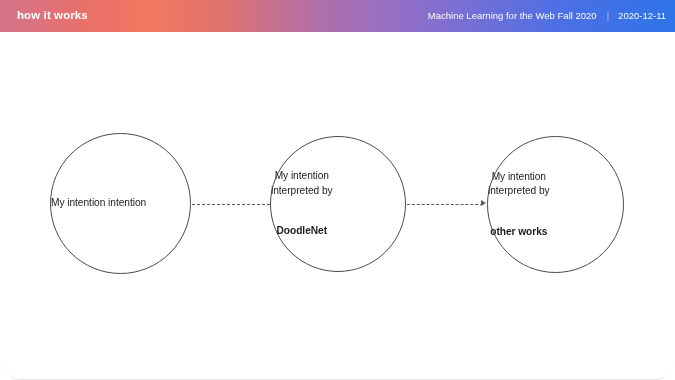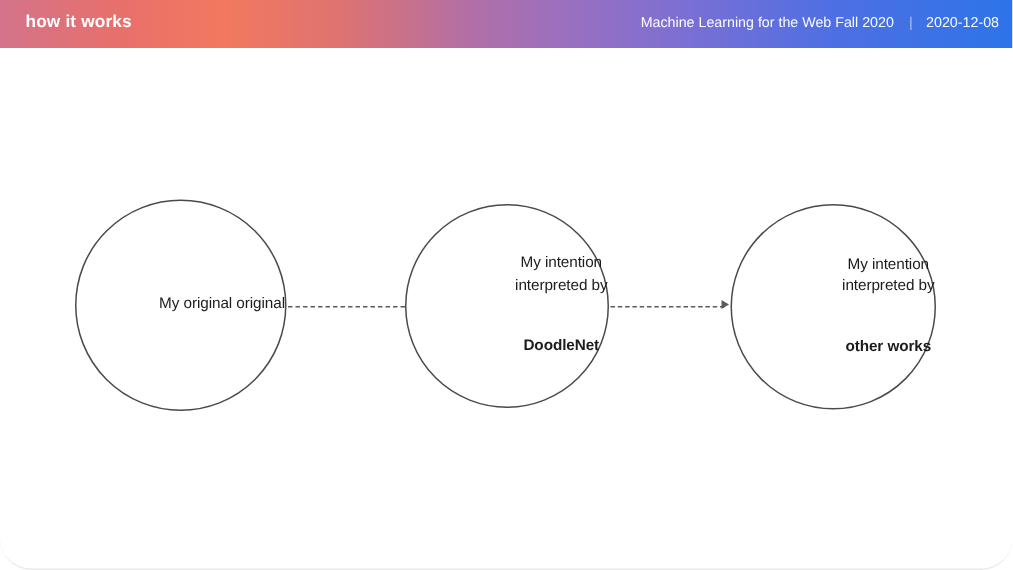--- a/index.html
+++ b/index.html
@@ -83,21 +83,21 @@
   }
 
   .node {
     position: absolute;
     border: 1px solid #4a4a4a;
     border-radius: 50%;
     box-sizing: border-box;
     background: transparent;
     display: flex;
     align-items: center;
-    justify-content: flex-end;
+    justify-content: flex-start;
   }
 
   .node-label {
     font-size: 10.2px;
     color: #1c1c1c;
     line-height: 14.5px;
     text-align: center;
     white-space: nowrap;
     letter-spacing: -.05px;
   }
@@ -157,29 +157,29 @@
 </head>
 <body>
 
 <div class="slide">
 
   <div class="header">
     <div class="header-title">how it works</div>
     <div class="header-right">
       <span class="header-course">Machine Learning for the Web Fall 2020</span>
       <span class="header-sep">|</span>
-      <span class="header-date">2020-12-08</span>
+      <span class="header-date">2020-12-11</span>
     </div>
   </div>
 
   <div class="diagram">
 
     <div class="node node-origin">
       <div class="node-label">
-        <span class="line">My original original</span>
+        <span class="line">My intention intention</span>
       </div>
     </div>
 
     <div class="connector connector-1"></div>
 
     <div class="node node-doodlenet">
       <div class="node-label">
         <span class="line">My intention</span>
         <span class="line">interpreted by</span>
         <span class="strong">DoodleNet</span>

